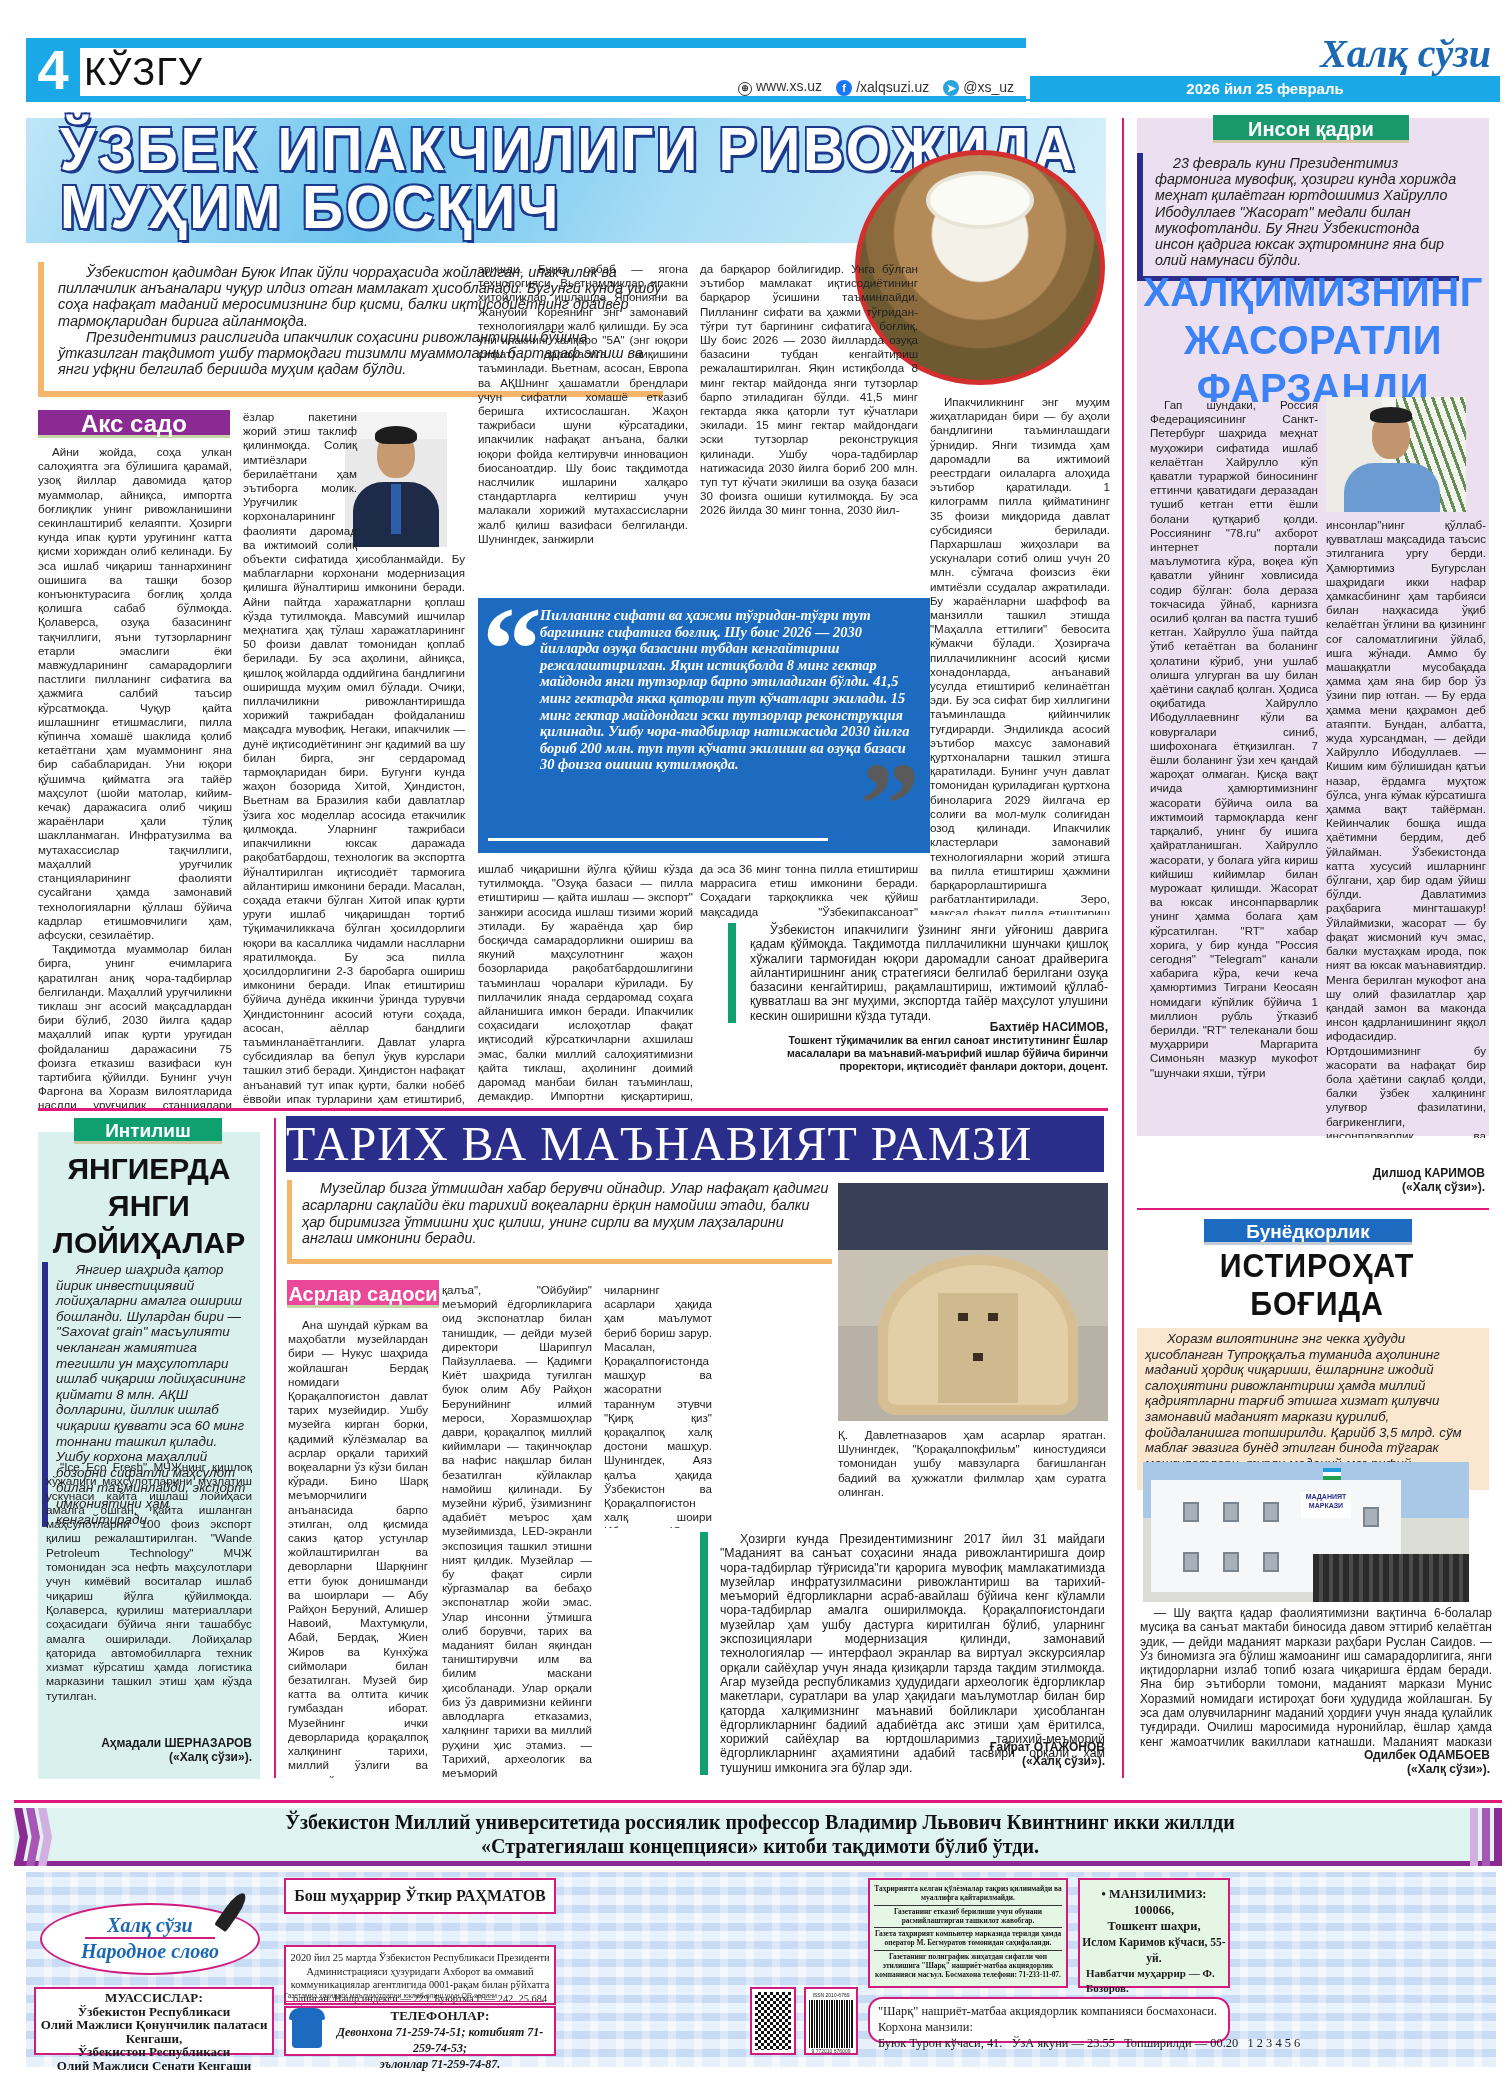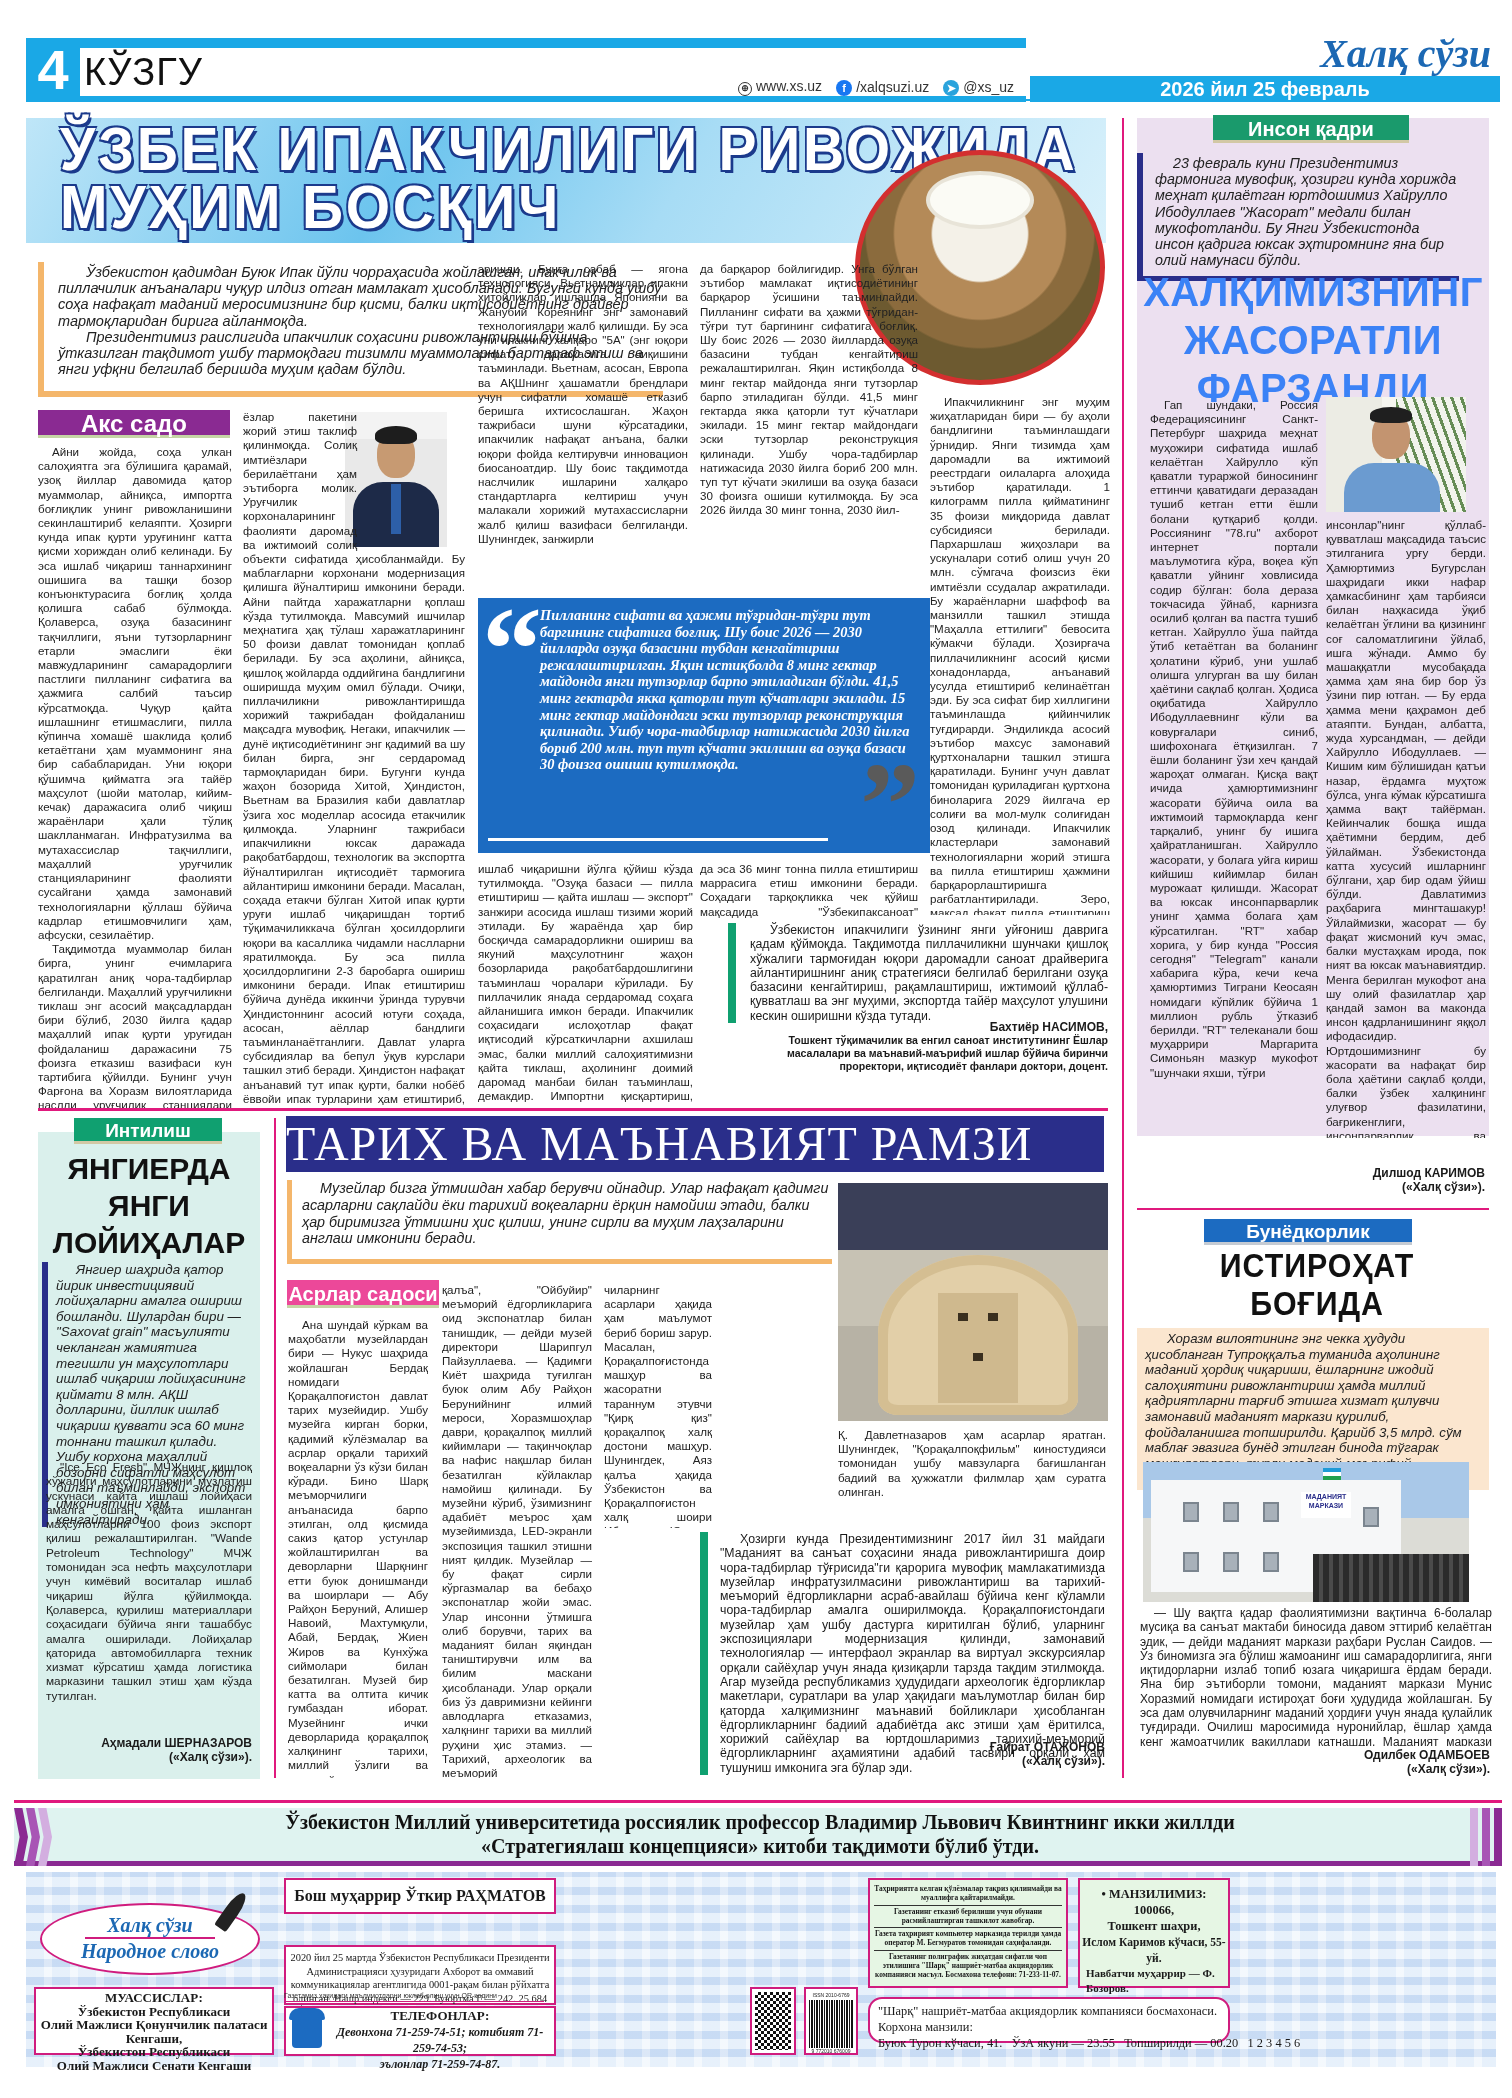--- a/index.html
+++ b/index.html
@@ -10,21 +10,21 @@
 
   
   .page-num { left: 26px; top: 38px; width: 54px; height: 64px; background: #1aa8e6; color: #fff; font-weight: bold; font-size: 56px; line-height: 64px; text-align: center; font-family: "Liberation Sans", sans-serif; }
   .section-bar { left: 26px; top: 38px; width: 1000px; height: 64px; border-top: 10px solid #1aa8e6; border-bottom: 6px solid #1aa8e6; }
   .section-name { left: 84px; top: 48px; font-size: 38px; line-height: 48px; color: #111; letter-spacing: 1px; }
   .social-bar { left: 738px; top: 75px; width: 400px; height: 26px; display: flex; align-items: center; gap: 14px; font-size: 14px; color: #333; border-bottom: 2px solid #1aa8e6; }
   .social-bar .ico { display: inline-block; width: 16px; height: 16px; border-radius: 50%; background: #1877f2; color: #fff; font-size: 11px; text-align: center; line-height: 16px; font-weight: bold; margin-right: 4px; }
   .social-bar .ico.tg { background: #2aa3dc; }
   .social-bar .ico.www { background: none; color: #333; border: 1.5px solid #333; width: 14px; height: 14px; line-height: 11px; font-size: 9px; }
   .logo-top { left: 1155px; top: 30px; width: 336px; text-align: right; font-family: "Liberation Serif", serif; font-weight: bold; font-size: 40px; color: #1c68b3; font-style: italic; }
-  .date-bar { left: 1030px; top: 76px; width: 470px; height: 26px; background: #1aa8e6; color: #fff; font-weight: bold; font-size: 20px; line-height: 26px; text-align: center; font-family: "Liberation Sans", sans-serif; }
+  .date-bar { left: 1030px; top: 76px; width: 470px; height: 26px; background: #1aa8e6; color: #fff; font-weight: bold; font-size: 15px; line-height: 26px; text-align: center; font-family: "Liberation Sans", sans-serif; }
 
   
   .hero { left: 26px; top: 118px; width: 1080px; height: 125px; background: linear-gradient(120deg, #bfe6f8 0%, #6cc4ee 35%, #a7dcf5 60%, #d9f1fb 100%); }
   .hero-title { left: 60px; top: 120px; font-family: "Liberation Sans", sans-serif; font-weight: bold; font-size: 62px; line-height: 58px; color: #fff; letter-spacing: 3px; text-shadow: 3px 3px 0 #1b3a8c, -2px -2px 0 #1b3a8c, 2px -2px 0 #1b3a8c, -2px 2px 0 #1b3a8c; transform: scaleX(0.92); transform-origin: left; }
   .hero-photo { left: 855px; top: 150px; width: 250px; height: 235px; border-radius: 50%; border: 5px solid #d32f2f; background: radial-gradient(circle at 50% 35%, #f4f1e8 0 25%, #b48a58 26% 45%, #8b6b3d 46% 60%, #6d5a30 61%); overflow: hidden; }
   .hero-photo::after { content: ""; position: absolute; left: 70px; top: 20px; width: 100px; height: 50px; border-radius: 50%; background: #fbfbf5; box-shadow: 0 0 0 4px #e8e4d8; }
 
   .lede-box { left: 38px; top: 262px; width: 625px; height: 135px; border-left: 6px solid #f4b66b; border-bottom: 6px solid #f4b66b; padding: 2px 0 0 14px; font-style: italic; font-size: 14.5px; line-height: 16.2px; color: #222; }
   .lede-box p { text-indent: 28px; }
 

